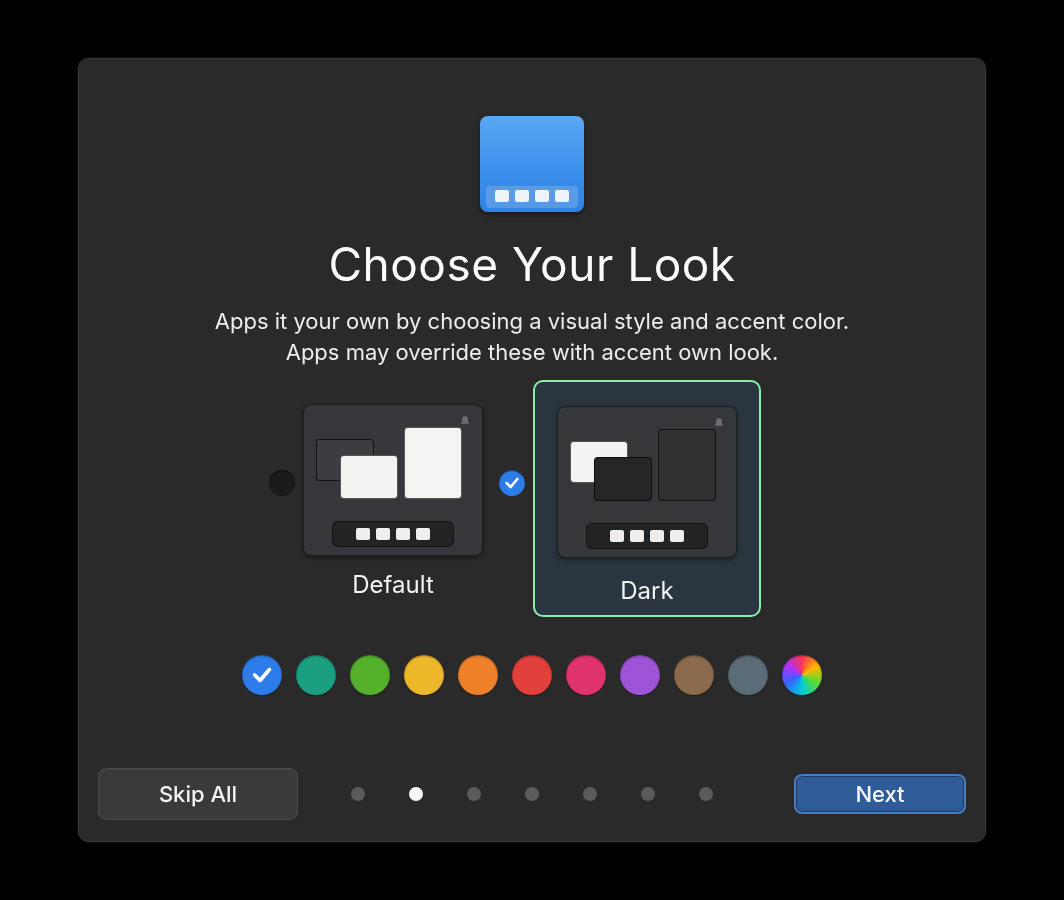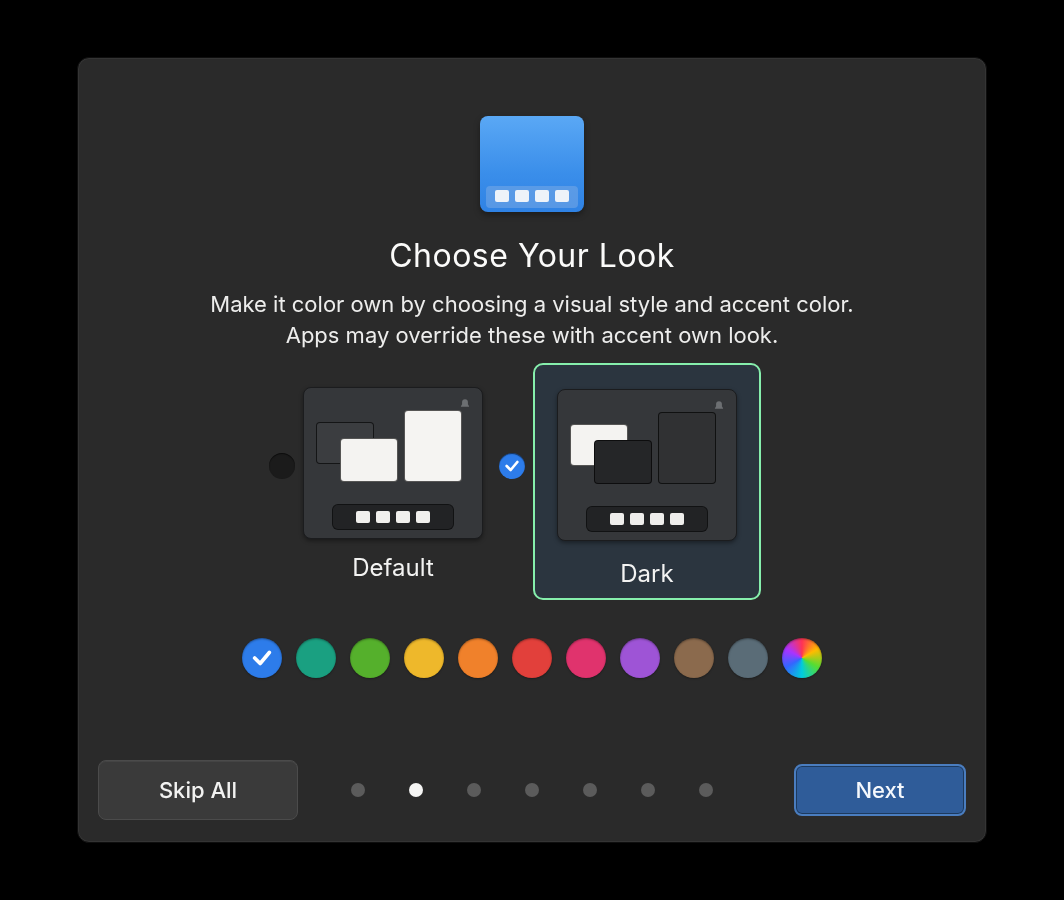--- a/index.html
+++ b/index.html
@@ -41,21 +41,21 @@
   .hero-icon .dock-dots {
     position:absolute; bottom:10px; left:0; right:0;
     display:flex; justify-content:center; gap:6px;
   }
   .hero-icon .dock-dots span{
     width:14px; height:12px; background:#eef3f9; border-radius:2px; display:block;
   }
 
   .title {
     margin-top: 24px;
-    font-size: 32px;
+    font-size: 46px;
     font-weight: 400;
     letter-spacing: .5px;
     text-align:center;
   }
   .subtitle {
     margin-top: 14px;
     font-size: 22px;
     line-height: 1.42;
     font-weight: 400;
     color: #ededec;
@@ -141,38 +141,38 @@
   .swatch:not(.selected) svg{display:none;}
 
   
   .footer{
     position:absolute; left:0; right:0; bottom:22px;
     display:grid; grid-template-columns: 200px 1fr 200px;
     align-items:center;
     padding: 0 20px;
   }
   .btn{
-    height:60px; min-width:172px;
+    height:52px; min-width:172px;
     border-radius:8px;
     font-size:22px; font-weight:500;
     display:flex; align-items:center; justify-content:center;
     cursor:pointer;
     user-select:none;
   }
   .btn-skip{
     background:#3a3a3a;
     border:1px solid #4b4b4b;
     color:#f2f2f1;
     box-shadow: inset 0 1px 0 rgba(255,255,255,.05);
   }
   .btn-next{
     background:#2f5c99;
     border:2px solid #4a7dbf;
     color:#f5f8fc;
-    height:52px;
+    height:40px;
     justify-self:end;
     box-shadow: 0 0 0 1px #1d3a5e inset;
   }
   .pager{
     display:flex; justify-content:center; gap:44px;
   }
   .pager .dot{
     width:14px; height:14px; border-radius:50%;
     background:#5b5b5b;
   }
@@ -190,21 +190,21 @@
     <div class="dock-dots">
         <span></span>
         <span></span>
         <span></span>
         <span></span>
       </div>
   </div>
 
   <h1 class="title">Choose Your Look</h1>
   <p class="subtitle">
-    <span>Make it color own by choosing a visual style and accent color.</span><br>
+    <span>Apps it your own by choosing a visual style and accent color.</span><br>
     <span>Apps may override these with accent own look.</span>
   </p>
 
   <div class="themes" id="themes-container">
       <div class="theme-option">
         <div class="radio"></div>
         <div class="preview-card light">
     <span class="bell"><svg width="14" height="14" viewBox="0 0 24 24" fill="currentColor">
               <path d="M12 2a5 5 0 0 0-5 5v3.5L5 14v1h14v-1l-2-3.5V7a5 5 0 0 0-5-5z"></path>
             </svg></span>

